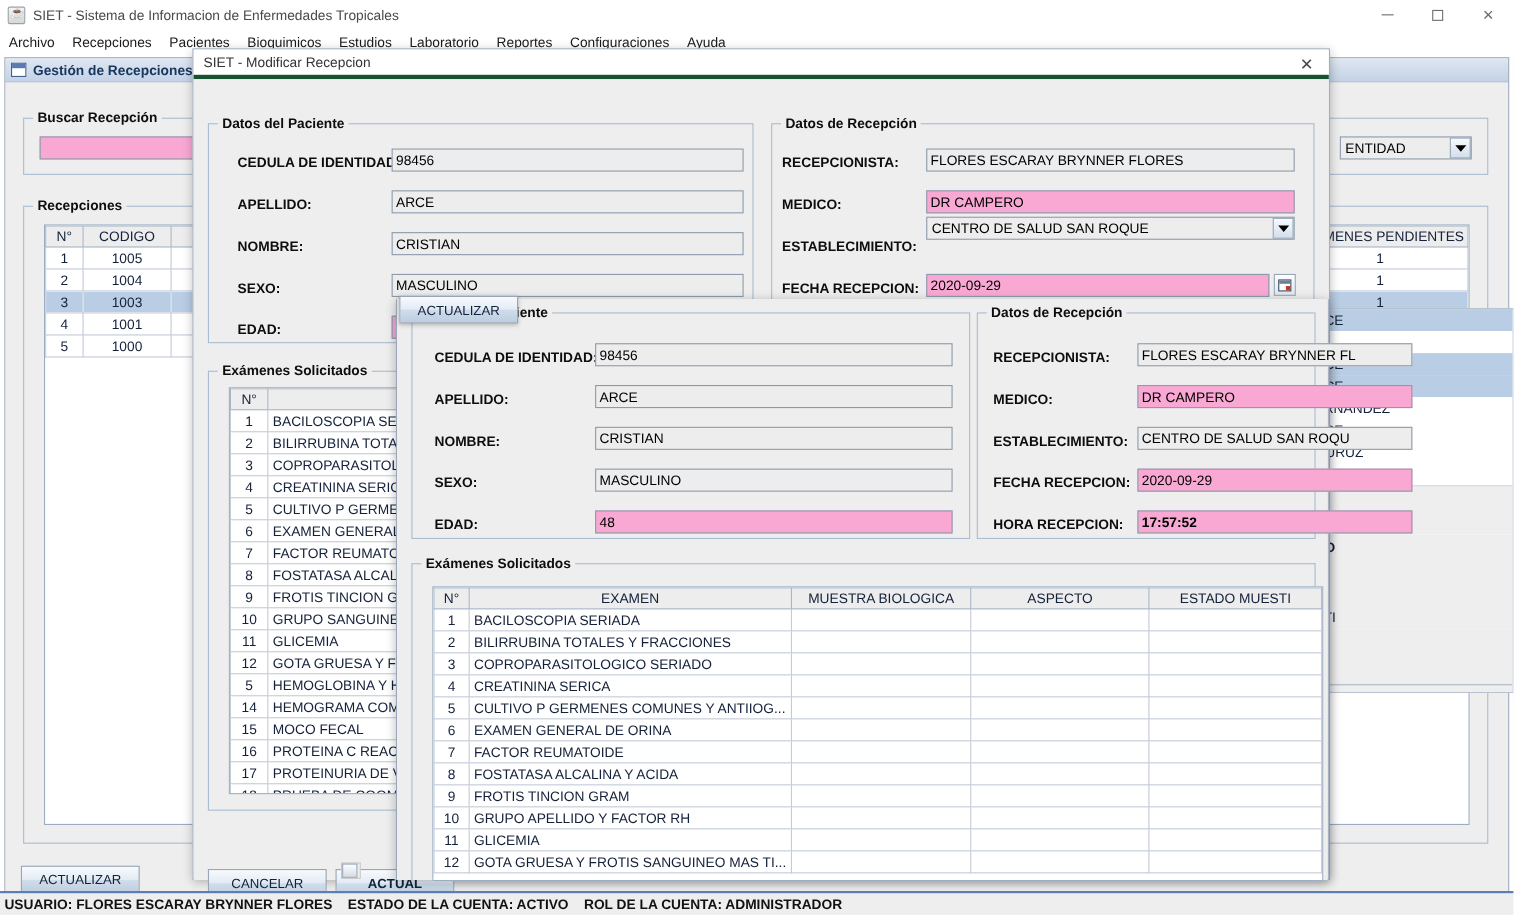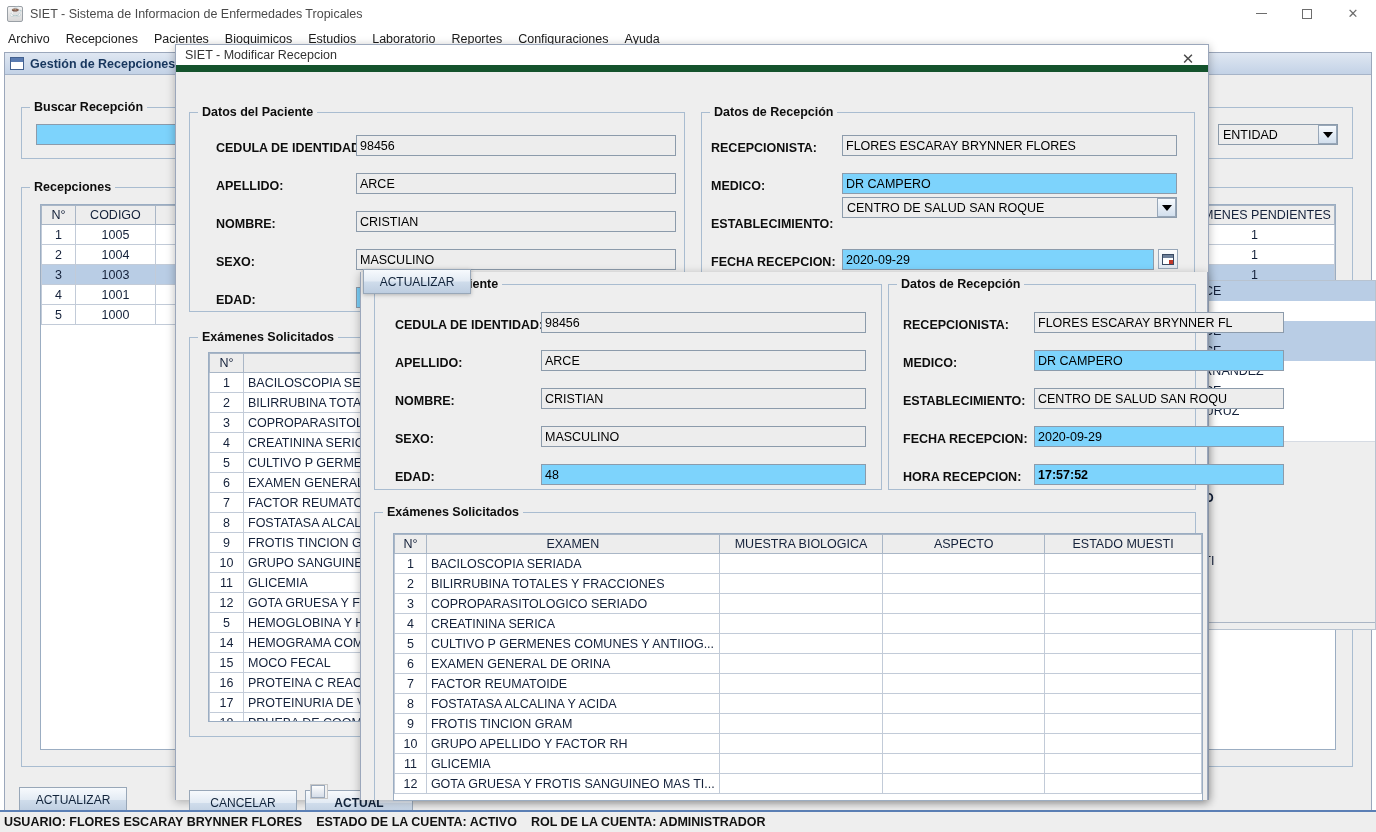--- a/index.html
+++ b/index.html
@@ -73,21 +73,21 @@
   .group {
     position: absolute; border: 1px solid #a9bcd0; background: transparent;
   }
   .group > .g-legend {
     position: absolute; top: -8px; left: 8px; padding: 0 4px;
     background: #eeeeee; font-weight: bold; font-size: 12.5px; color: #0d0d0d;
     white-space: nowrap;
   }
 
   .jtext {
-    border: 1px solid #8c9bab; background: #7dd3fc; height: 21px;
+    border: 1px solid #8c9bab; background: #f9a8d4; height: 21px;
     font-family: "Liberation Sans", sans-serif; font-size: 12.5px;
     padding: 0 3px; display: flex; align-items: center; color: #000;
   }
   .jtext.ro { background: #ededed; }
 
   .jbtn {
     border: 1px solid #98a7b8;
     background: linear-gradient(#f7fafd 0%, #e3ebf4 48%, #cfdceb 52%, #bdcde0 100%);
     font-family: "Liberation Sans", sans-serif; font-size: 12px;
     display: flex; align-items: center; justify-content: center;
@@ -122,21 +122,21 @@
   }
   table.jt td.num { text-align: center; width: 32px; }
   table.jt tr.sel td { background: #b9cde5; }
 
   
   .dialog { position: absolute; background: #eeeeee; border: 1px solid #9ba7bb;
             box-shadow: 0 2px 9px rgba(0,0,0,0.28); }
   .dlg-title {
     height: 27px; background: #ffffff; display: flex; align-items: center;
     padding-left: 9px; font-size: 12.5px; color: #333;
-    border-bottom: 7px solid #14532d;
+    border-bottom: 4px solid #14532d;
   }
   .dlg-close {
     position: absolute; right: 0; top: 0; width: 40px; height: 27px;
     display: flex; align-items: center; justify-content: center;
     color: #4a4a4a; font-size: 15px;
   }
   .dlg-body { position: relative; background: #eeeeee; }
 
   .flbl { position: absolute; font-weight: bold; font-size: 12.5px; color: #0d0d0d; white-space: nowrap; }
 

